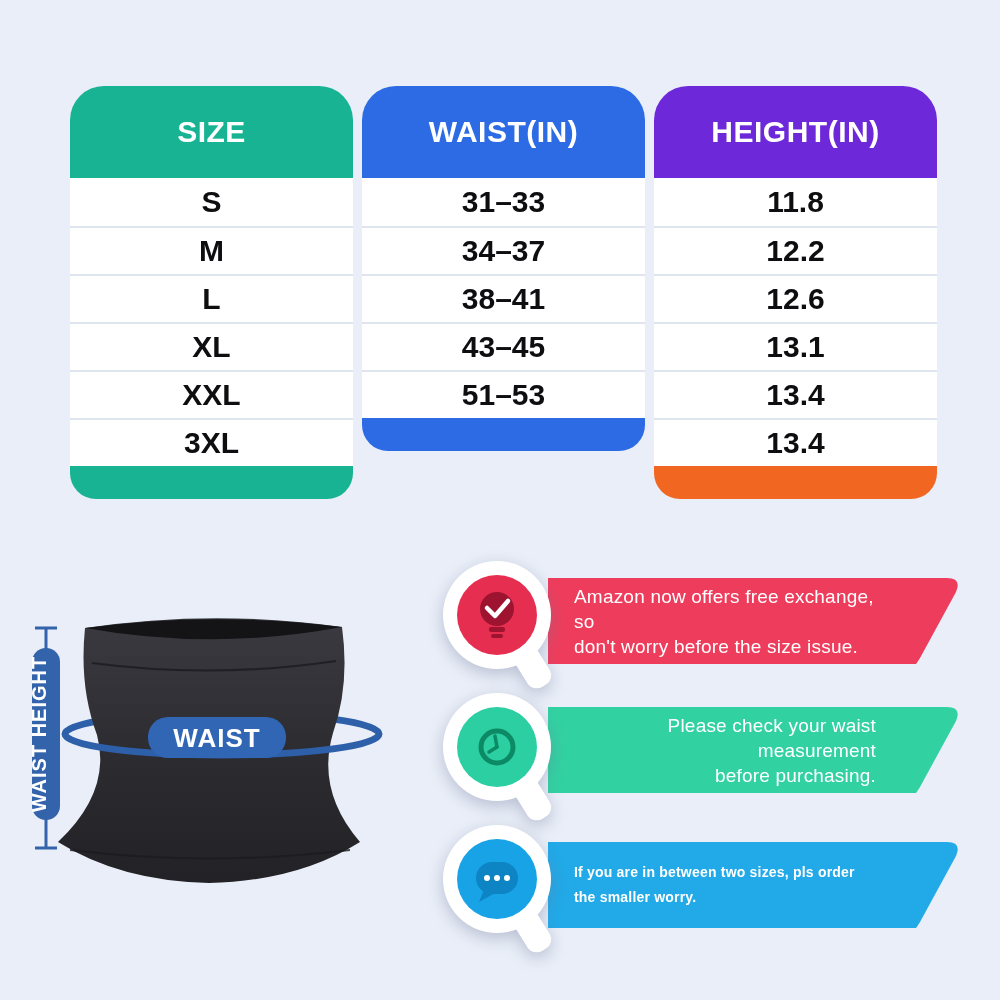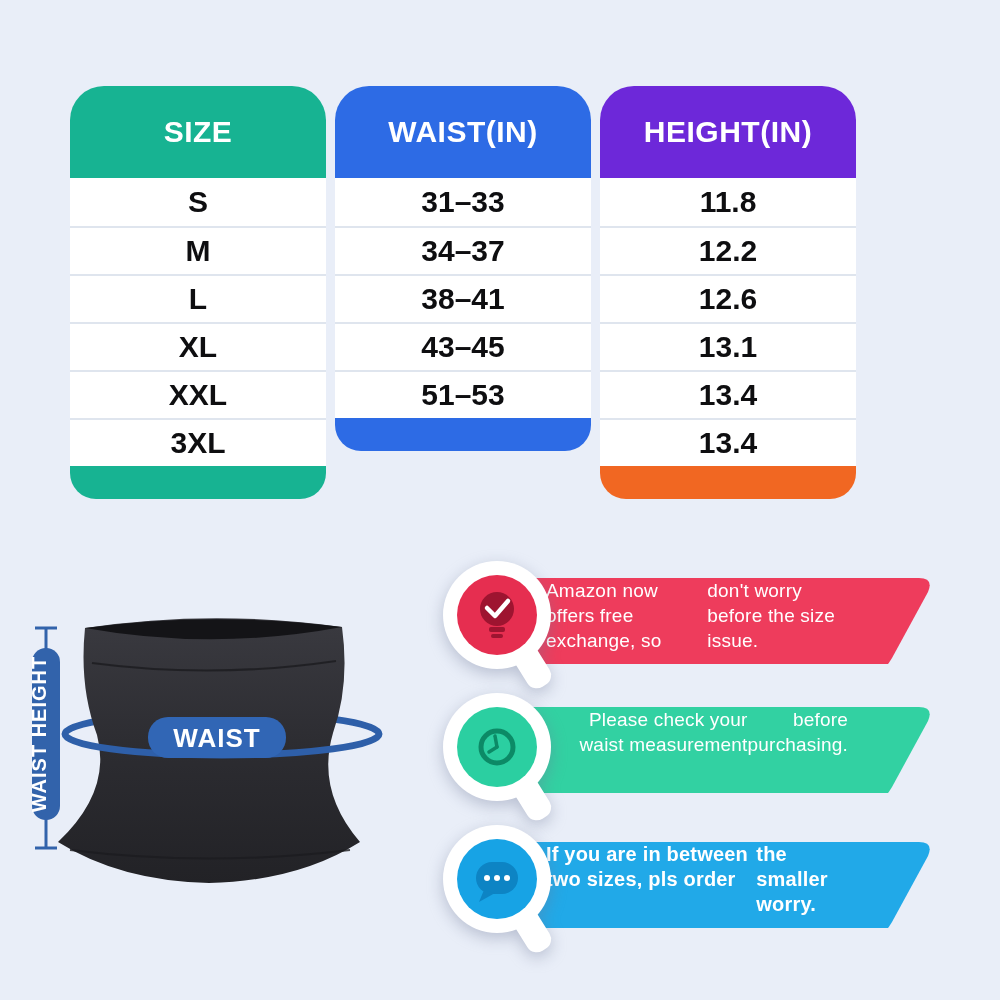--- a/index.html
+++ b/index.html
@@ -4,21 +4,21 @@
 <style>
   html,body{margin:0;padding:0;}
   body{
     width:1000px;height:1000px;position:relative;overflow:hidden;
     background:#e9eef8;
     font-family:"Liberation Sans", sans-serif;
     -webkit-font-smoothing:antialiased;
   }
   
   .table{position:absolute;left:70px;top:86px;width:868px;display:flex;gap:9px;}
-  .col{width:256px;display:flex;flex-direction:column;}
+  .col{width:283px;display:flex;flex-direction:column;}
   .col-header{
     height:92px;border-radius:34px 34px 0 0;
     display:flex;align-items:center;justify-content:center;
     color:#fff;font-size:30px;font-weight:700;letter-spacing:.5px;
   }
   .col-header.green{background:#17b392;}
   .col-header.blue{background:#2d6be5;text-align:right;}
   .col-header.orange{background:#6d28d9;}
   .cell{
     height:48px;box-sizing:border-box;background:#fff;
@@ -27,27 +27,27 @@
   }
   .cell + .cell{border-top:2px solid #dfe5ee;}
   .col-footer{height:33px;border-radius:0 0 26px 26px;}
   .col-footer.green{background:#17b392;}
   .col-footer.blue{background:#2d6be5;}
   .col-footer.orange{background:#f16722;}
   
   .diagram{position:absolute;left:20px;top:595px;width:400px;height:310px;}
   
   .banner{
-    position:absolute;left:520px;width:414px;height:86px;box-sizing:border-box;
-    display:flex;flex-direction:row;justify-content:center;
+    position:absolute;left:548px;width:414px;height:86px;box-sizing:border-box;
+    display:flex;flex-direction:column;justify-content:center;
     padding:0 86px 0 26px;color:#fff;font-size:19px;line-height:25px;letter-spacing:.2px;
   }
   .banner.red{background:#ee3c5c;top:578px;}
   .banner.green2{background:#32d1a2;top:707px;text-align:right;}
-  .banner.blue2{background:#21a9e8;top:842px;font-weight:700;font-size:20px;}
+  .banner.blue2{background:#21a9e8;top:842px;font-weight:700;font-size:14px;}
   .banner{clip-path:path("M0 0 H399 Q414 0 408 14 L372 80 Q360 102 330 102 H0 Z");}
   .badge{position:absolute;left:430px;width:150px;height:170px;
     filter:drop-shadow(0 5px 8px rgba(110,120,150,.4));}
   .badge.b1{top:552px;}
   .badge.b2{top:684px;}
   .badge.b3{top:816px;}
 </style>
 </head>
 <body>
 

